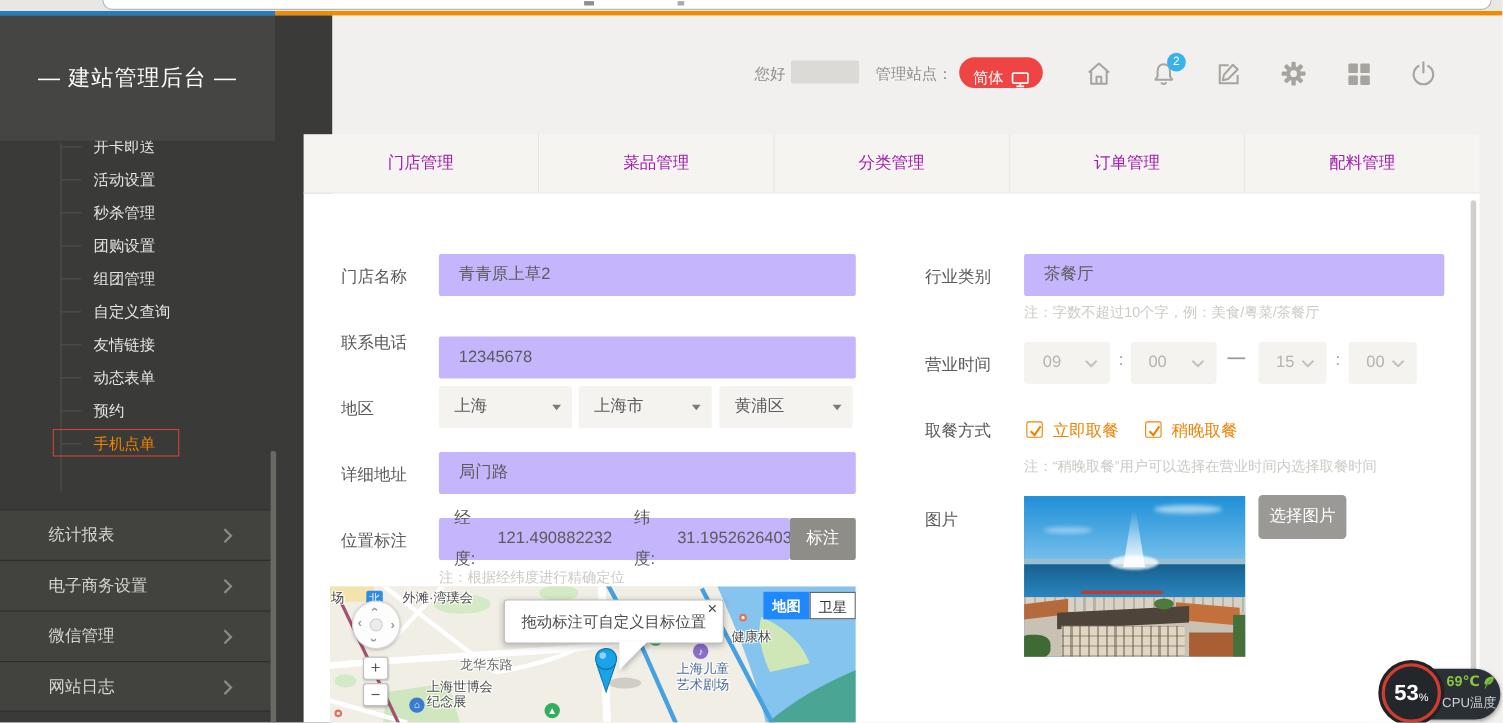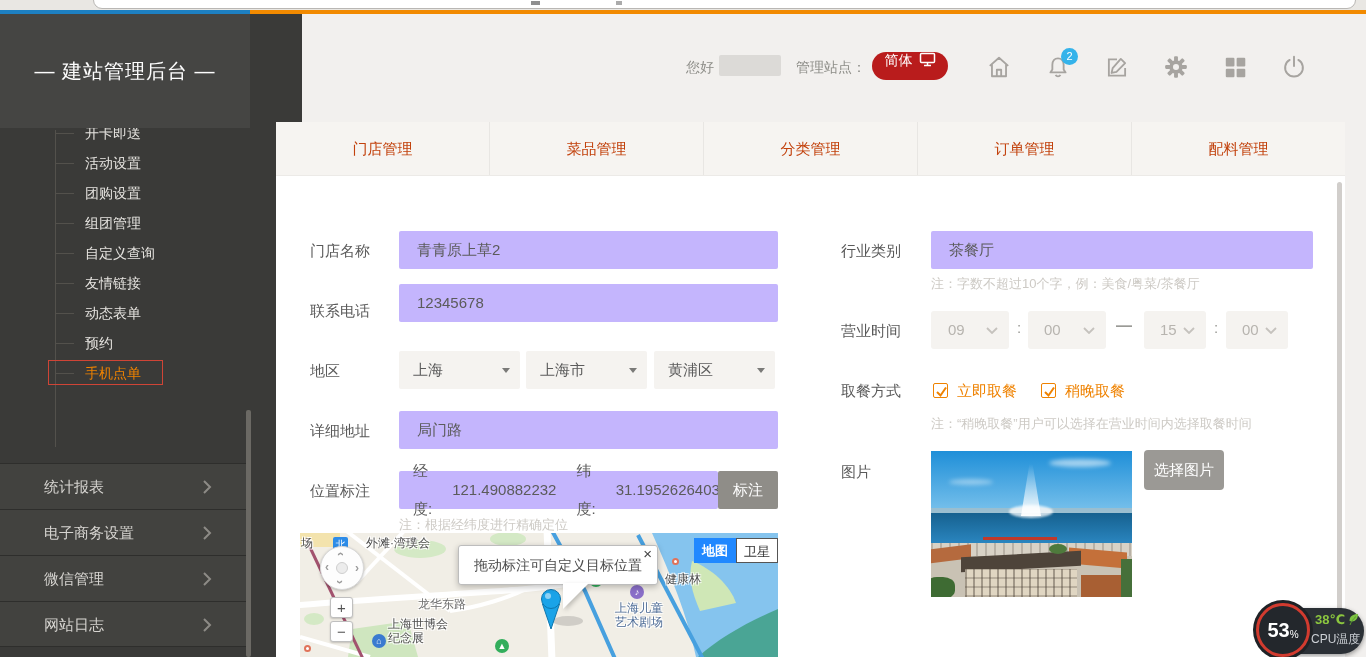--- a/index.html
+++ b/index.html
@@ -28,28 +28,28 @@
   .sb-sections { position:absolute; left:0; top:449px; width:250px; z-index:2; }
   .sb-section { position:relative; height:46px; line-height:46px; background:#42423f; border-top:1px solid #2e2e2c; color:#d6d4d0; font-size:15px; padding-left:44px; cursor:pointer; }
   .sb-section:last-child { border-bottom:1px solid #2e2e2c; }
   .sb-chevron { position:absolute; right:38px; top:15px; }
   .sb-scroll { position:absolute; left:246px; top:396px; width:5px; height:247px; background:#6b6964; border-radius:2px; z-index:4; }
 
   
   .greet { position:absolute; left:686px; top:59px; font-size:14px; color:#8e8e89; }
   .redacted { position:absolute; left:719px; top:55px; width:62px; height:21px; background:#dcdad7; border-radius:2px; }
   .site-label { position:absolute; left:796px; top:59px; font-size:14px; color:#8e8e89; }
-  .lang-pill { position:absolute; left:872px; top:52px; width:76px; height:28px; border-radius:14px; background:#b91c1c; color:#fff; font-size:14px; display:flex; align-items:flex-start; justify-content:center; gap:6px; cursor:pointer; }
+  .lang-pill { position:absolute; left:872px; top:52px; width:76px; height:28px; border-radius:14px; background:#ef4444; color:#fff; font-size:14px; display:flex; align-items:flex-end; justify-content:center; gap:6px; cursor:pointer; }
   .hicon { position:absolute; top:54px; width:26px; height:26px; cursor:pointer; }
   .hicon svg { width:26px; height:26px; }
   .badge { position:absolute; right:-7px; top:-6px; width:17px; height:17px; background:#35b3ea; border-radius:50%; color:#fff; font-size:11px; line-height:17px; text-align:center; }
 
   
   .tabbar { position:absolute; left:276px; top:122px; width:1069px; height:54px; background:#f6f4f1; display:flex; border-bottom:1px solid #eceae7; }
-  .tab { flex:1; text-align:center; line-height:54px; font-size:15px; color:#c2410c; border-left:1px solid #e8e6e3; cursor:pointer; }
+  .tab { flex:1; text-align:center; line-height:54px; font-size:15px; color:#a21caf; border-left:1px solid #e8e6e3; cursor:pointer; }
   .tab:first-child { border-left:none; }
 
   
   .panel { position:absolute; left:276px; top:176px; width:1069px; height:481px; background:#fff; }
   .flabel { position:absolute; font-size:15px; color:#5a5a5a; }
   .finput { position:absolute; height:38px; background:#c4b5fd; border-radius:2px; font-size:15px; color:#5b5b5b; line-height:38px; padding-left:18px; }
   .fnote { position:absolute; font-size:13px; color:#cdcac5; }
   .region-select { position:absolute; top:175px; width:121px; height:38px; background:#f5f3f0; border-radius:2px; font-size:15px; color:#5b5b5b; line-height:38px; padding-left:14px; cursor:pointer; }
   .sel-arrow { position:absolute; right:10px; top:17px; width:0; height:0; border-left:4px solid transparent; border-right:4px solid transparent; border-top:5px solid #7a7a78; }
   .loc-input { display:flex; align-items:center; gap:20px; padding-left:14px; }
@@ -133,20 +133,21 @@
   <div class="accent-orange"></div>
 
   <div class="sidebar">
     <div class="sb-title-block">
       <div class="sb-title">— 建站管理后台 —</div>
     </div>
     <div class="sb-tree">
       <div class="tree-line"></div>
       <div class="sb-item"><span>开卡即送</span></div>
       <div class="sb-item"><span>活动设置</span></div>
+      <div class="sb-item"><span>秒杀管理</span></div>
       <div class="sb-item"><span>团购设置</span></div>
       <div class="sb-item"><span>组团管理</span></div>
       <div class="sb-item"><span>自定义查询</span></div>
       <div class="sb-item"><span>友情链接</span></div>
       <div class="sb-item"><span>动态表单</span></div>
       <div class="sb-item"><span>预约</span></div>
       <div class="sb-item active">
         <div class="active-box"></div>
         <span>手机点单</span>
       </div>
@@ -249,21 +250,21 @@
     <div class="tab">订单管理</div>
     <div class="tab">配料管理</div>
   </div>
 
   <div class="panel">
 
     <span class="flabel" style="left:34px; top:66px;">门店名称</span>
     <div class="finput" style="left:123px; top:55px; width:379px;">青青原上草2</div>
 
     <span class="flabel" style="left:34px; top:126px;">联系电话</span>
-    <div class="finput" style="left:123px; top:108px; width:379px;">12345678</div>
+    <div class="finput" style="left:123px; top:130px; width:379px;">12345678</div>
 
     <span class="flabel" style="left:34px; top:186px;">地区</span>
     <div class="region-select" style="left:123px;"><span>上海</span><span class="sel-arrow"></span></div>
     <div class="region-select" style="left:250px;"><span>上海市</span><span class="sel-arrow"></span></div>
     <div class="region-select" style="left:378px;"><span>黄浦区</span><span class="sel-arrow"></span></div>
 
     <span class="flabel" style="left:34px; top:246px;">详细地址</span>
     <div class="finput" style="left:123px; top:235px; width:379px;">局门路</div>
 
     <span class="flabel" style="left:34px; top:306px;">位置标注</span>
@@ -409,21 +410,21 @@
 
     <div class="panel-scroll"></div>
   </div>
 
   <div class="mon-pill"></div>
   <div class="mon-gauge">
     <span class="mon-val">53</span>
     <span class="mon-unit">%</span>
   </div>
   <div class="mon-temp">
-    <span>38℃</span>
+    <span>69℃</span>
     <svg width="11" height="13" viewBox="0 0 11 13">
         <path d="M1.5,8 C1.5,3 5,1 10,1 C10,7 6,9.5 1.5,8 Z" fill="#7cc242"></path>
         <path d="M2,12 C3,9 5,6 8,3.5" fill="none" stroke="#5a9a2e" stroke-width="1"></path>
       </svg>
   </div>
   <span class="mon-temp-label">CPU温度</span>
 
 </div>
 
 </body></html>

